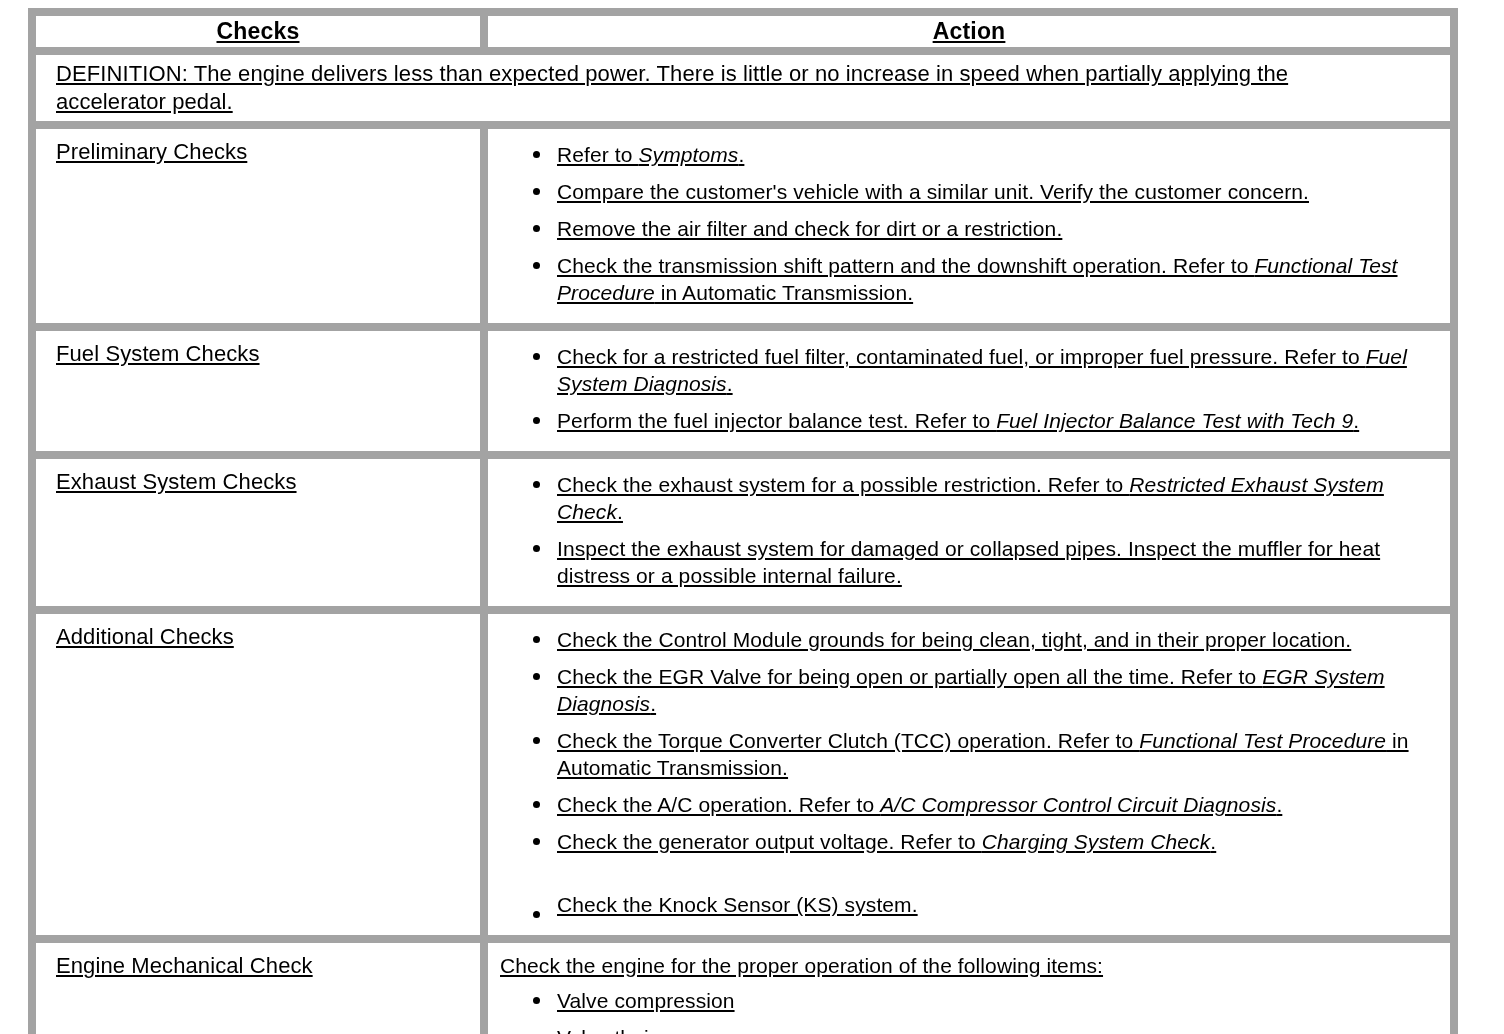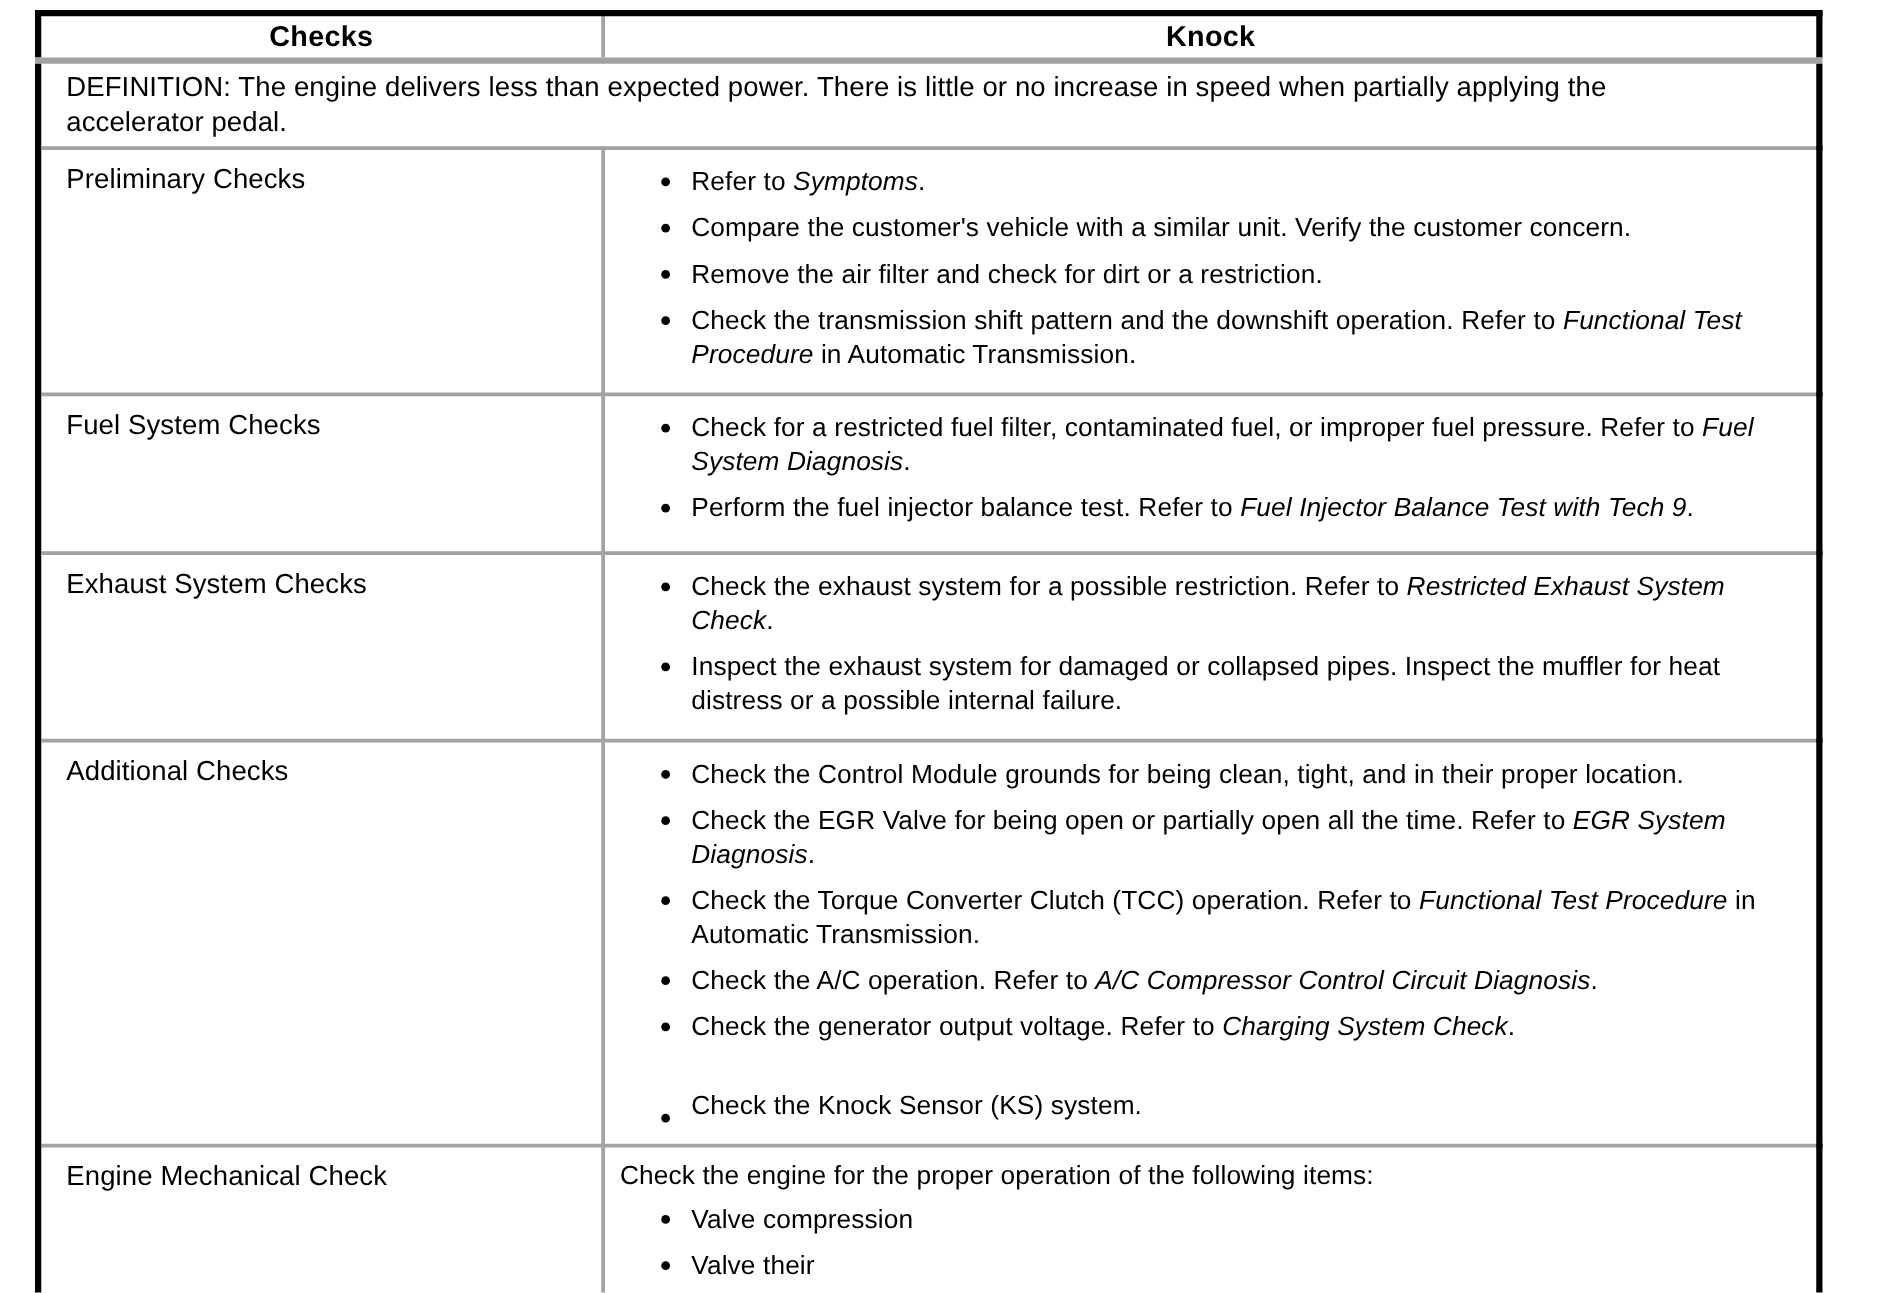--- a/index.html
+++ b/index.html
@@ -21,23 +21,24 @@
     width: 100%;
     border-collapse: collapse;
     table-layout: fixed;
     border: 5px solid #000;
     background: #fff;
   }
 
   col.col-checks { width: 452px; }
 
   th, td {
-    border: 3px solid #a3a3a3;
+    border: 8px solid #a3a3a3;
     vertical-align: top;
     text-align: left;
+    text-decoration: underline;
   }
 
   thead tr { height: 38px; }
 
   thead th {
     text-align: center;
     vertical-align: middle;
     font-size: 23px;
     font-weight: bold;
     border-bottom-width: 5px;
@@ -109,21 +110,21 @@
 
 <div class="page">
   <table class="diag-table">
     <colgroup>
       <col class="col-checks">
       <col class="col-action">
     </colgroup>
     <thead>
       <tr>
         <th>Checks</th>
-        <th>Knock</th>
+        <th>Action</th>
       </tr>
     </thead>
     <tbody>
       <tr>
         <td class="definition-cell" colspan="2">DEFINITION: The engine delivers less than expected power. There is little or no increase in speed when partially applying the accelerator pedal.</td>
       </tr>
 
     <tr>
           <td class="check-cell">Preliminary Checks</td>
           <td class="action-cell">

